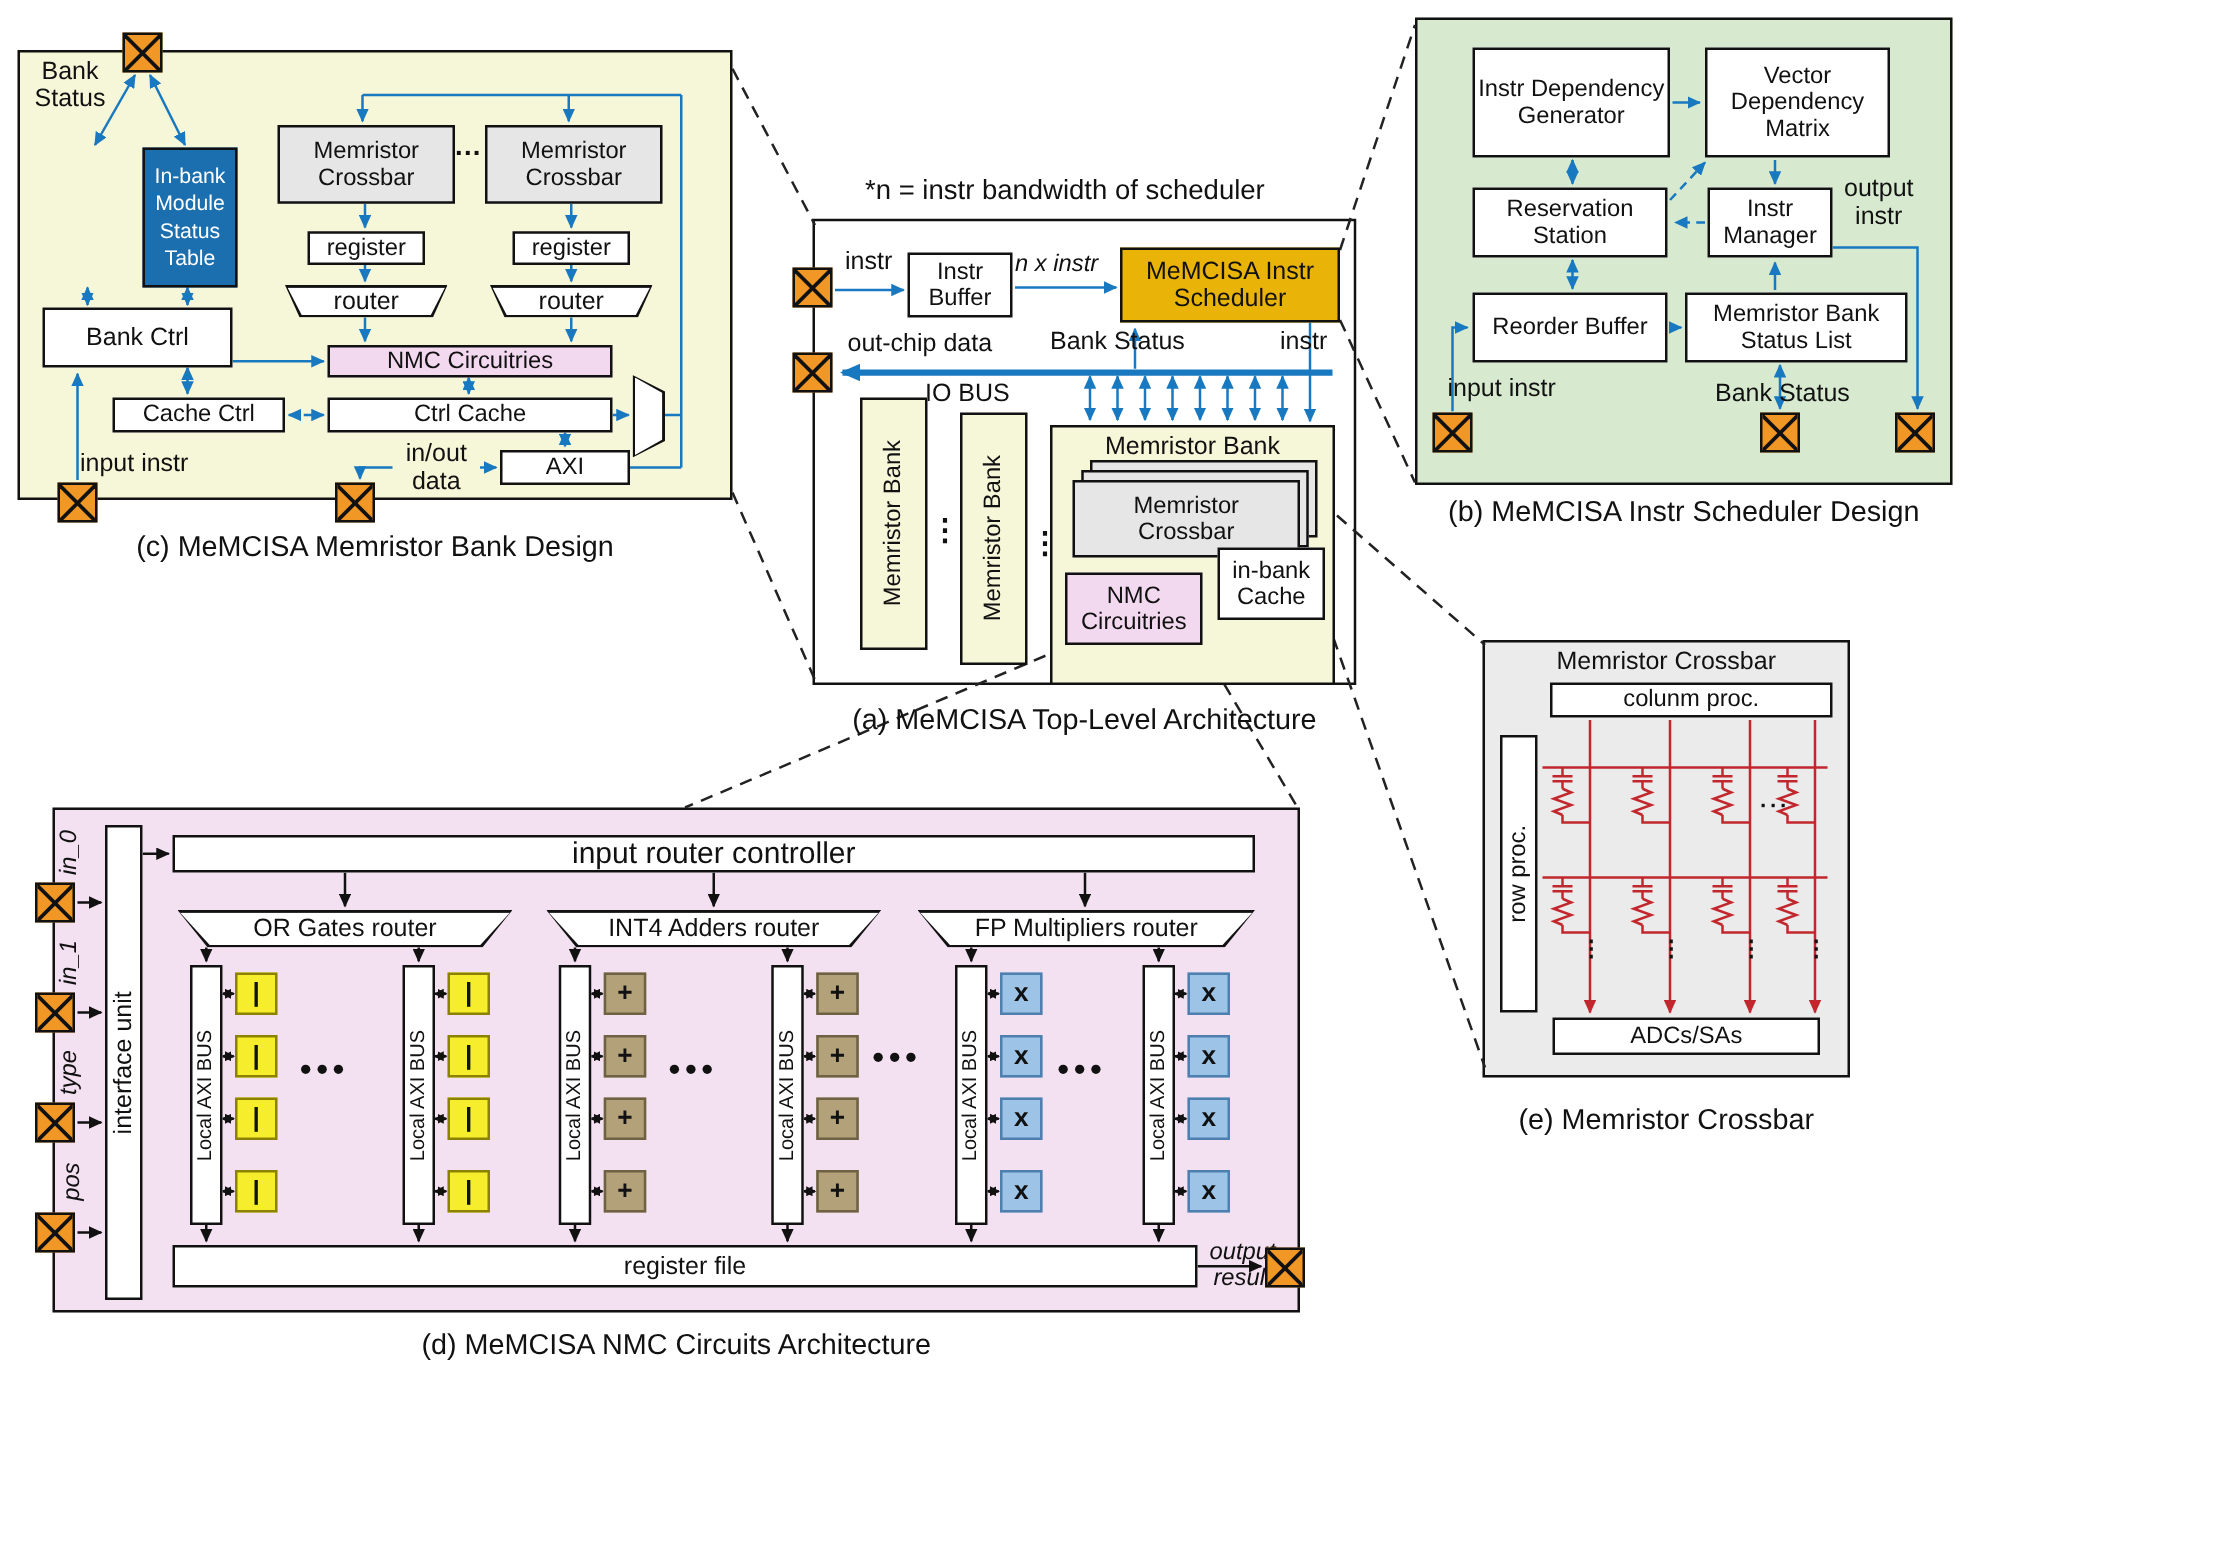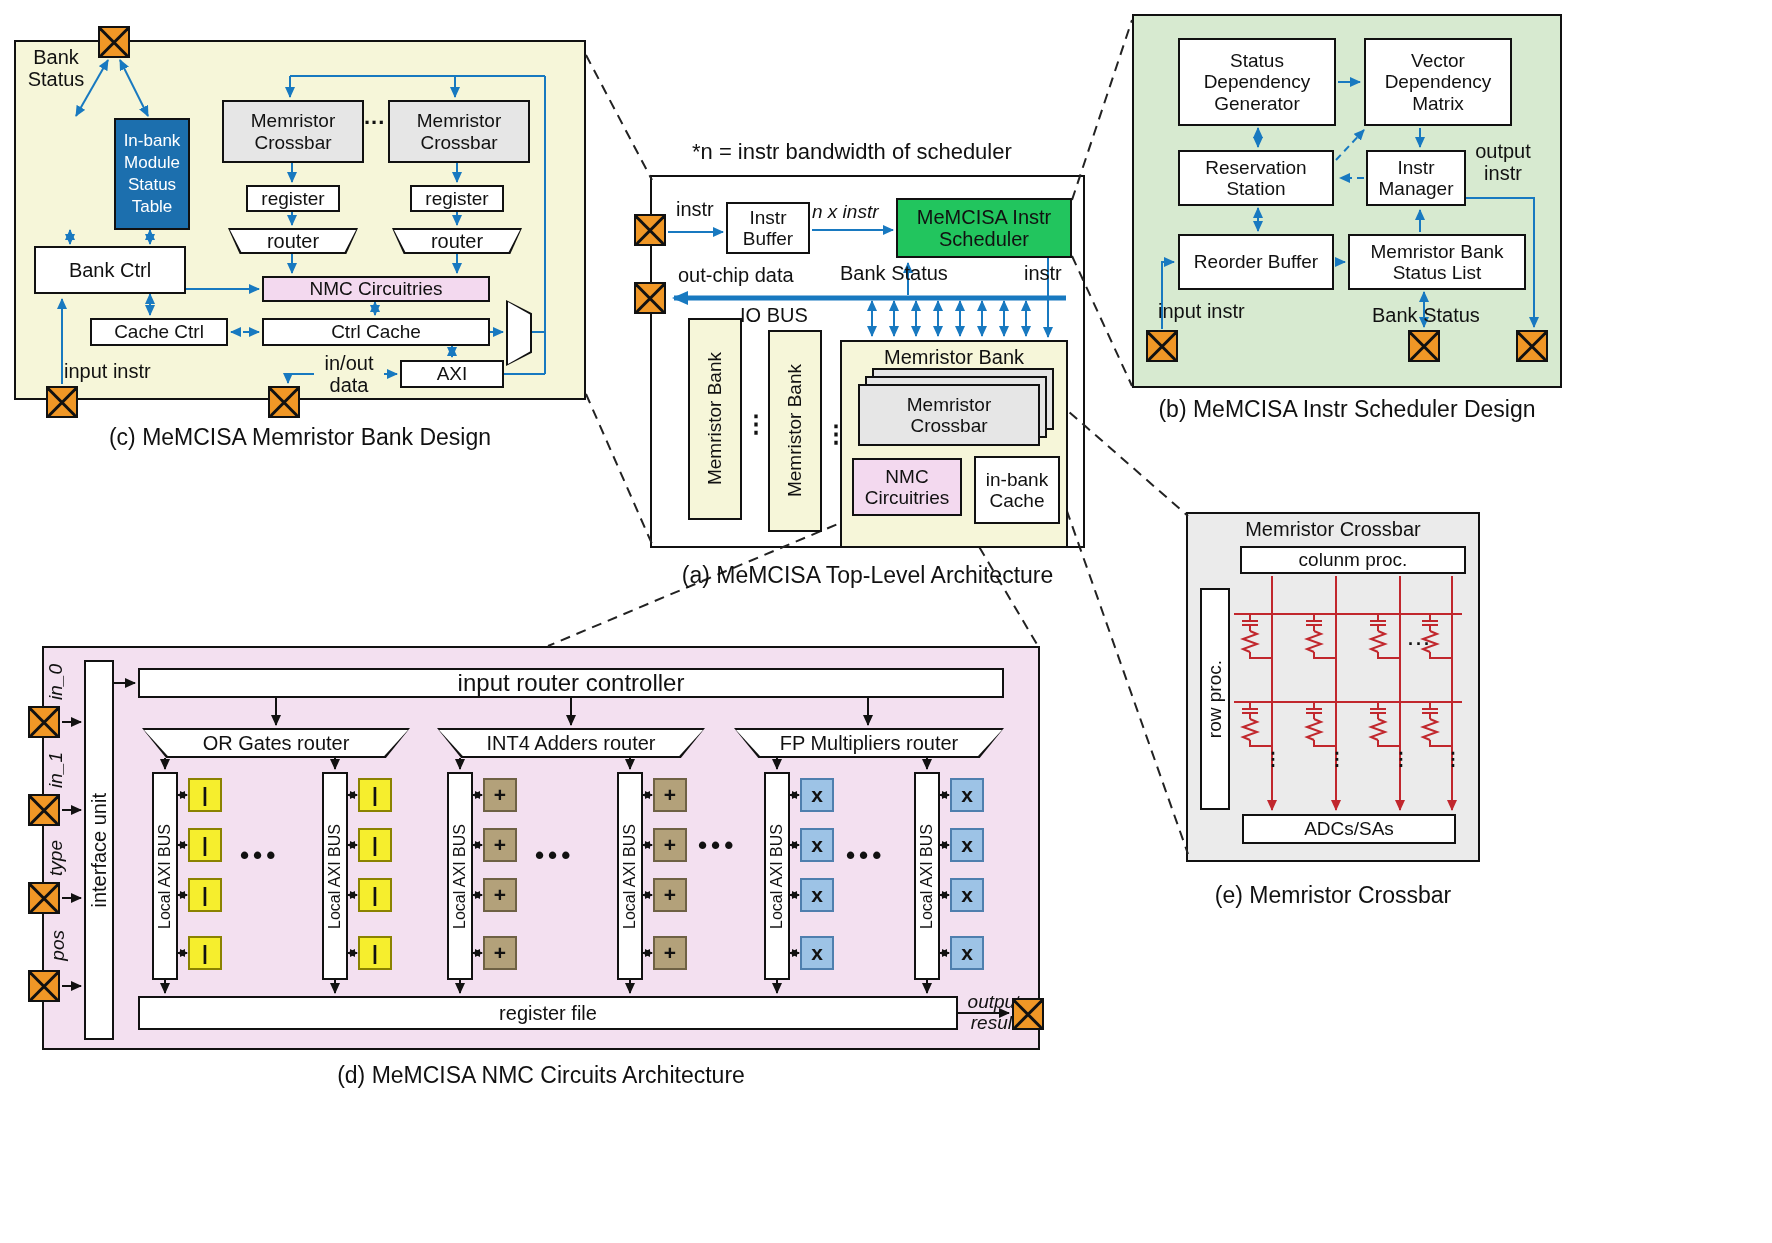--- a/index.html
+++ b/index.html
@@ -5,21 +5,21 @@
   html,body{margin:0;padding:0;background:#fff}
   body{font-family:"Liberation Sans", sans-serif;color:#111}
   .stage{position:relative;width:1772px;height:1243px;background:#fff;overflow:hidden}
   .panel{position:absolute;border:2px solid #111;box-sizing:border-box;z-index:0}
   svg.lines{position:absolute;left:0;top:0;z-index:1}
   .box{position:absolute;box-sizing:border-box;border:2px solid #111;background:#fff;
        display:flex;align-items:center;justify-content:center;text-align:center;
        font-size:19px;line-height:1.12;z-index:2;padding:1px}
   .gray{background:#e6e6e6}
   .pink{background:#f3d9ef}
-  .green{background:#22c55e}
+  .green{background:#eab308}
   .yellow{background:#f6f6d9}
   .tblue{background:#1c6fae;color:#fff;font-size:17px;line-height:1.3}
   .lbl{position:absolute;font-size:20px;line-height:1.1;z-index:2;white-space:nowrap}
   .lbl.wrap{white-space:normal;text-align:center}
   .it{font-style:italic}
   .vtext{writing-mode:vertical-rl;transform:rotate(180deg)}
   .cap{position:absolute;font-size:23px;text-align:center;z-index:2}
   .xbox{position:absolute;width:32px;height:32px;background:#f09726;border:2px solid #111;
         box-sizing:border-box;overflow:hidden;z-index:5}
   .xbox::before,.xbox::after{content:"";position:absolute;left:-7px;top:calc(50% - 1.5px);
@@ -318,24 +318,24 @@
   </div>
   <div class="dots" style="left:824px;top:420px;font-size:24px;letter-spacing:0">⋮</div>
   <div class="box yellow" style="left:840px;top:340px;width:228px;height:208px"></div>
   <div class="lbl" style="left:840px;top:346px;width:228px;text-align:center;white-space:normal">Memristor Bank</div>
   <div class="box gray" style="left:872px;top:368px;width:182px;height:62px"></div>
   <div class="box gray" style="left:865px;top:376px;width:182px;height:62px"></div>
   <div class="box gray" style="left:858px;top:384px;width:182px;height:62px">
     <span style="width:120px">Memristor Crossbar</span>
   </div>
   <div class="box pink" style="left:852px;top:458px;width:110px;height:58px">NMC Circuitries</div>
-  <div class="box" style="left:974px;top:456px;width:86px;height:68px">in-bank Cache</div>
+  <div class="box" style="left:974px;top:438px;width:86px;height:58px">in-bank Cache</div>
   <div class="cap" style="left:650px;top:562px;width:435px">(a) MeMCISA Top-Level Architecture</div>
 
-  <div class="box" style="left:1178px;top:38px;width:158px;height:88px">Status Dependency Generator</div>
+  <div class="box" style="left:1178px;top:38px;width:158px;height:88px">Instr Dependency Generator</div>
   <div class="box" style="left:1364px;top:38px;width:148px;height:88px">Vector Dependency Matrix</div>
   <div class="box" style="left:1178px;top:150px;width:156px;height:56px">Reservation Station</div>
   <div class="box" style="left:1366px;top:150px;width:100px;height:56px">Instr Manager</div>
   <div class="lbl wrap" style="left:1468px;top:140px;width:70px">output instr</div>
   <div class="box" style="left:1178px;top:234px;width:156px;height:56px">Reorder Buffer</div>
   <div class="box" style="left:1348px;top:234px;width:178px;height:56px">Memristor Bank Status List</div>
   <div class="lbl" style="left:1158px;top:300px">input instr</div>
   <div class="lbl" style="left:1372px;top:304px">Bank Status</div>
   <div class="xbox" style="left:1146px;top:330px"></div>
   <div class="xbox" style="left:1408px;top:330px"></div>

